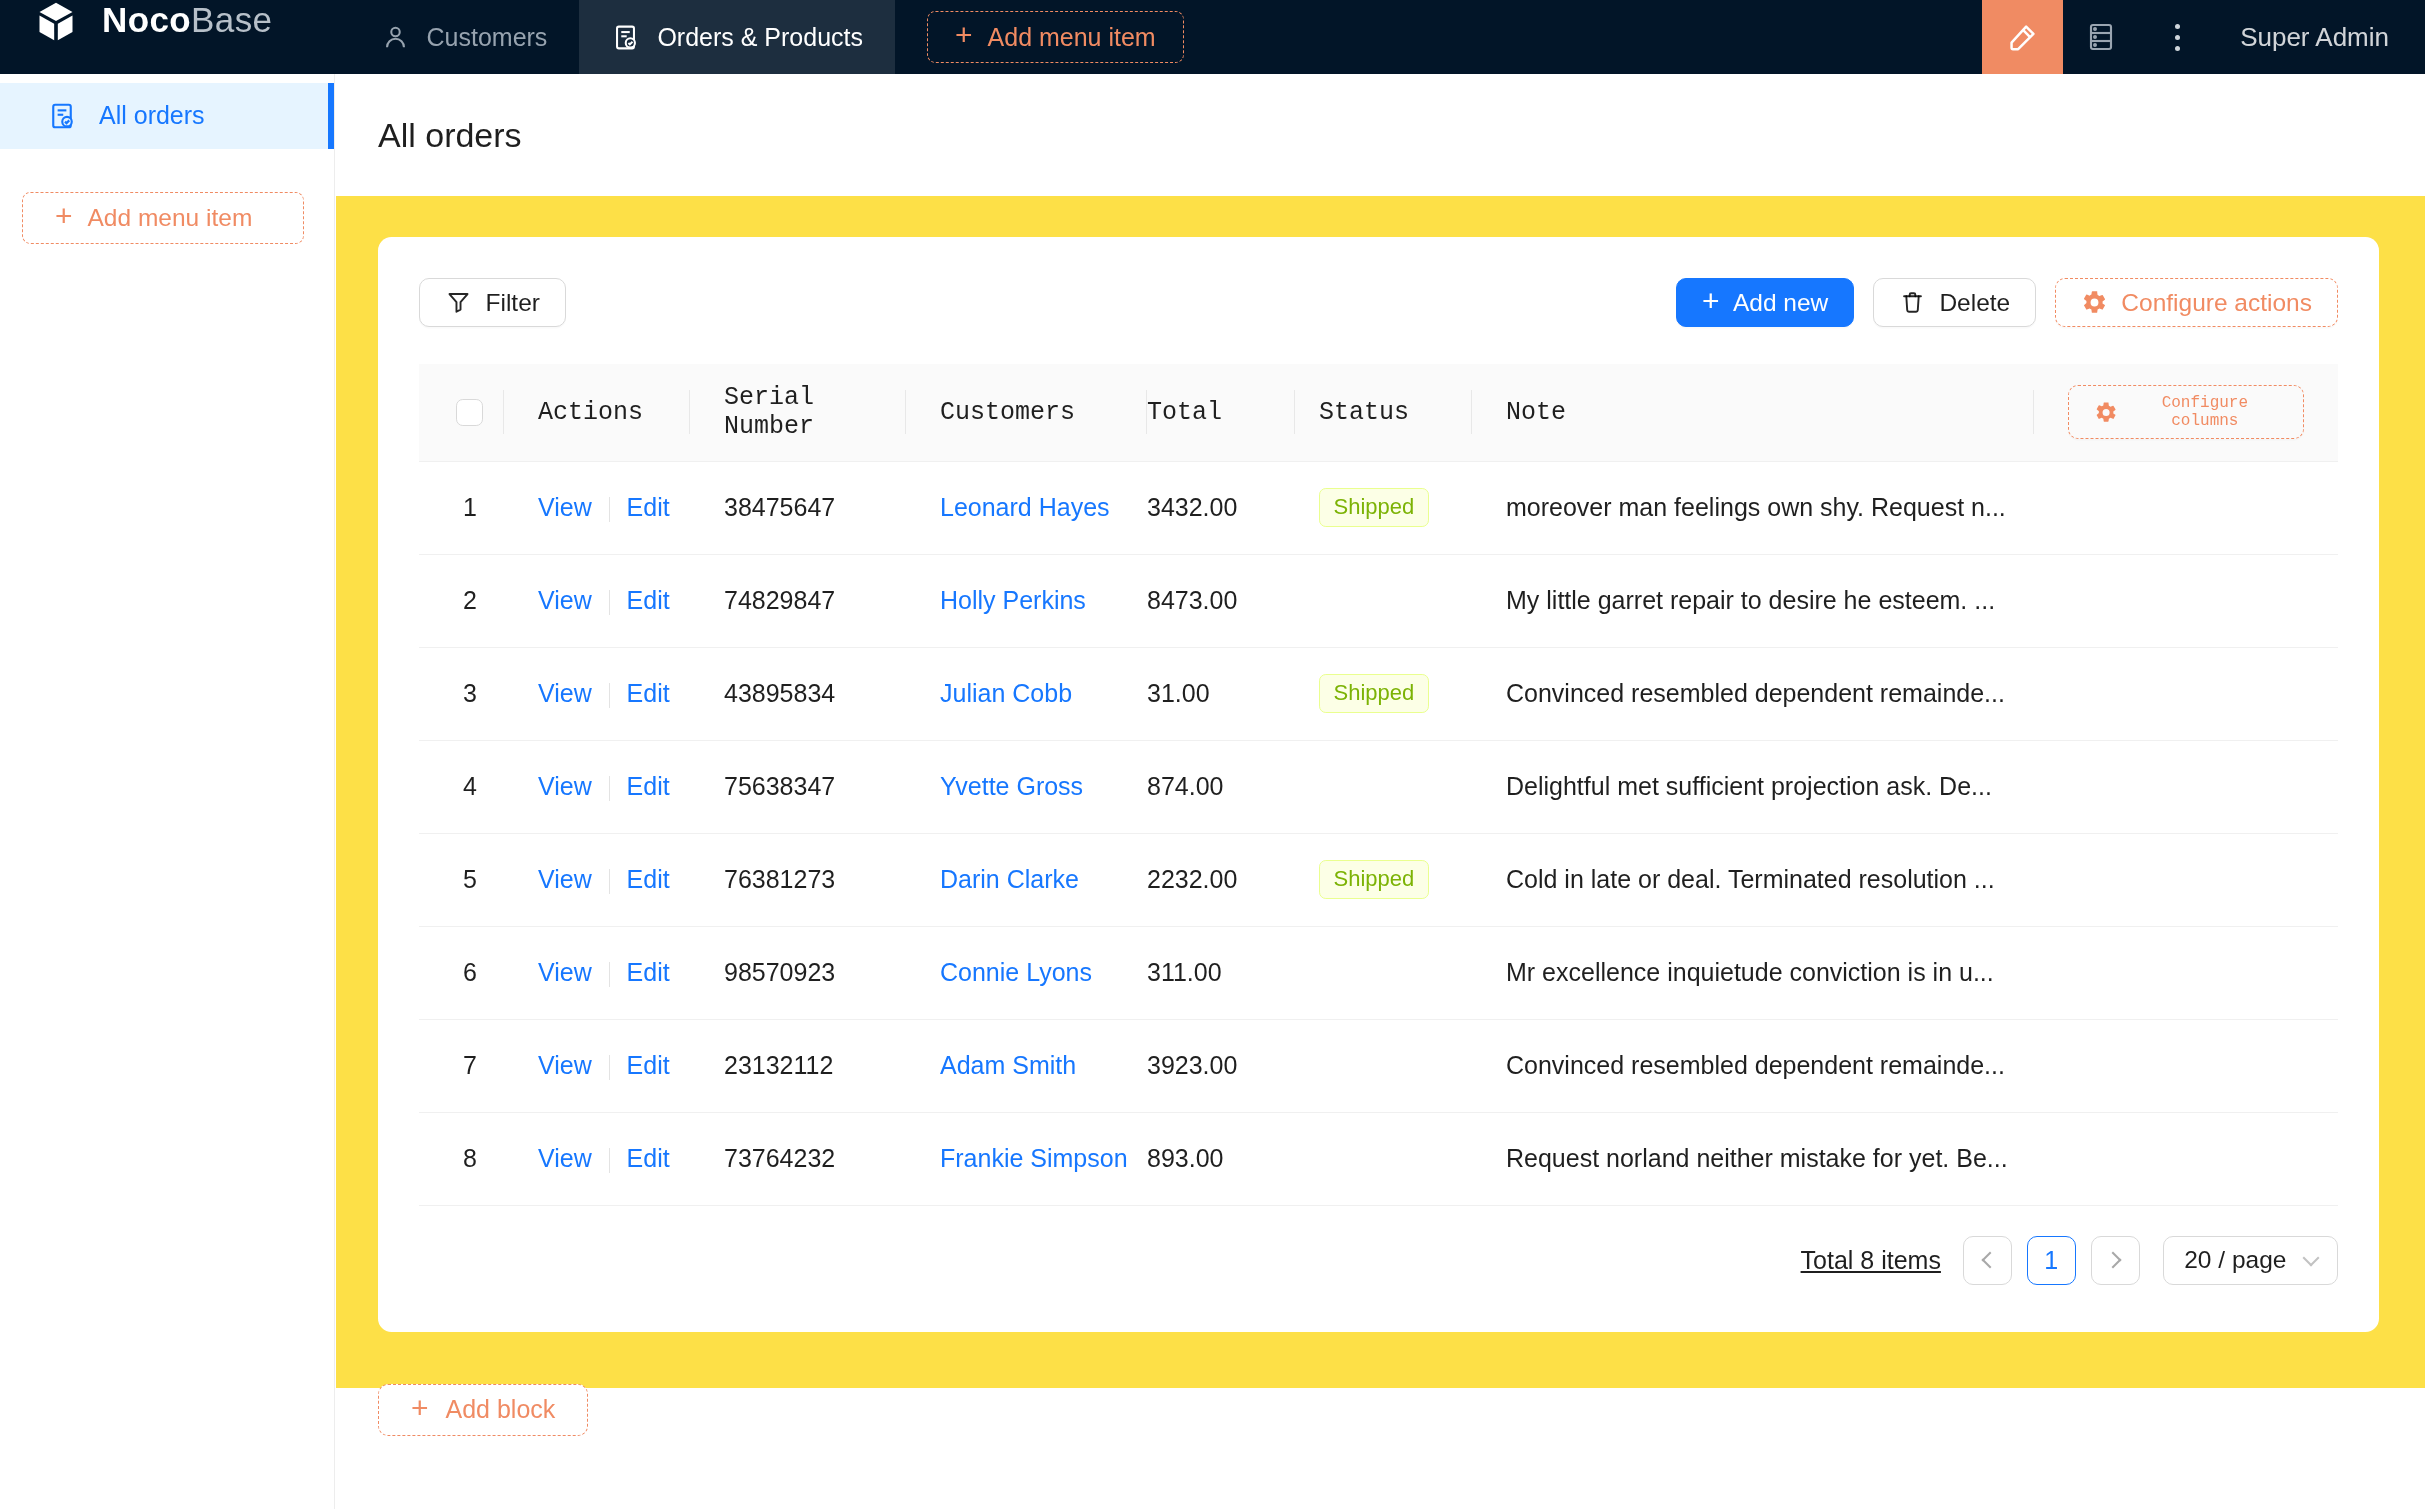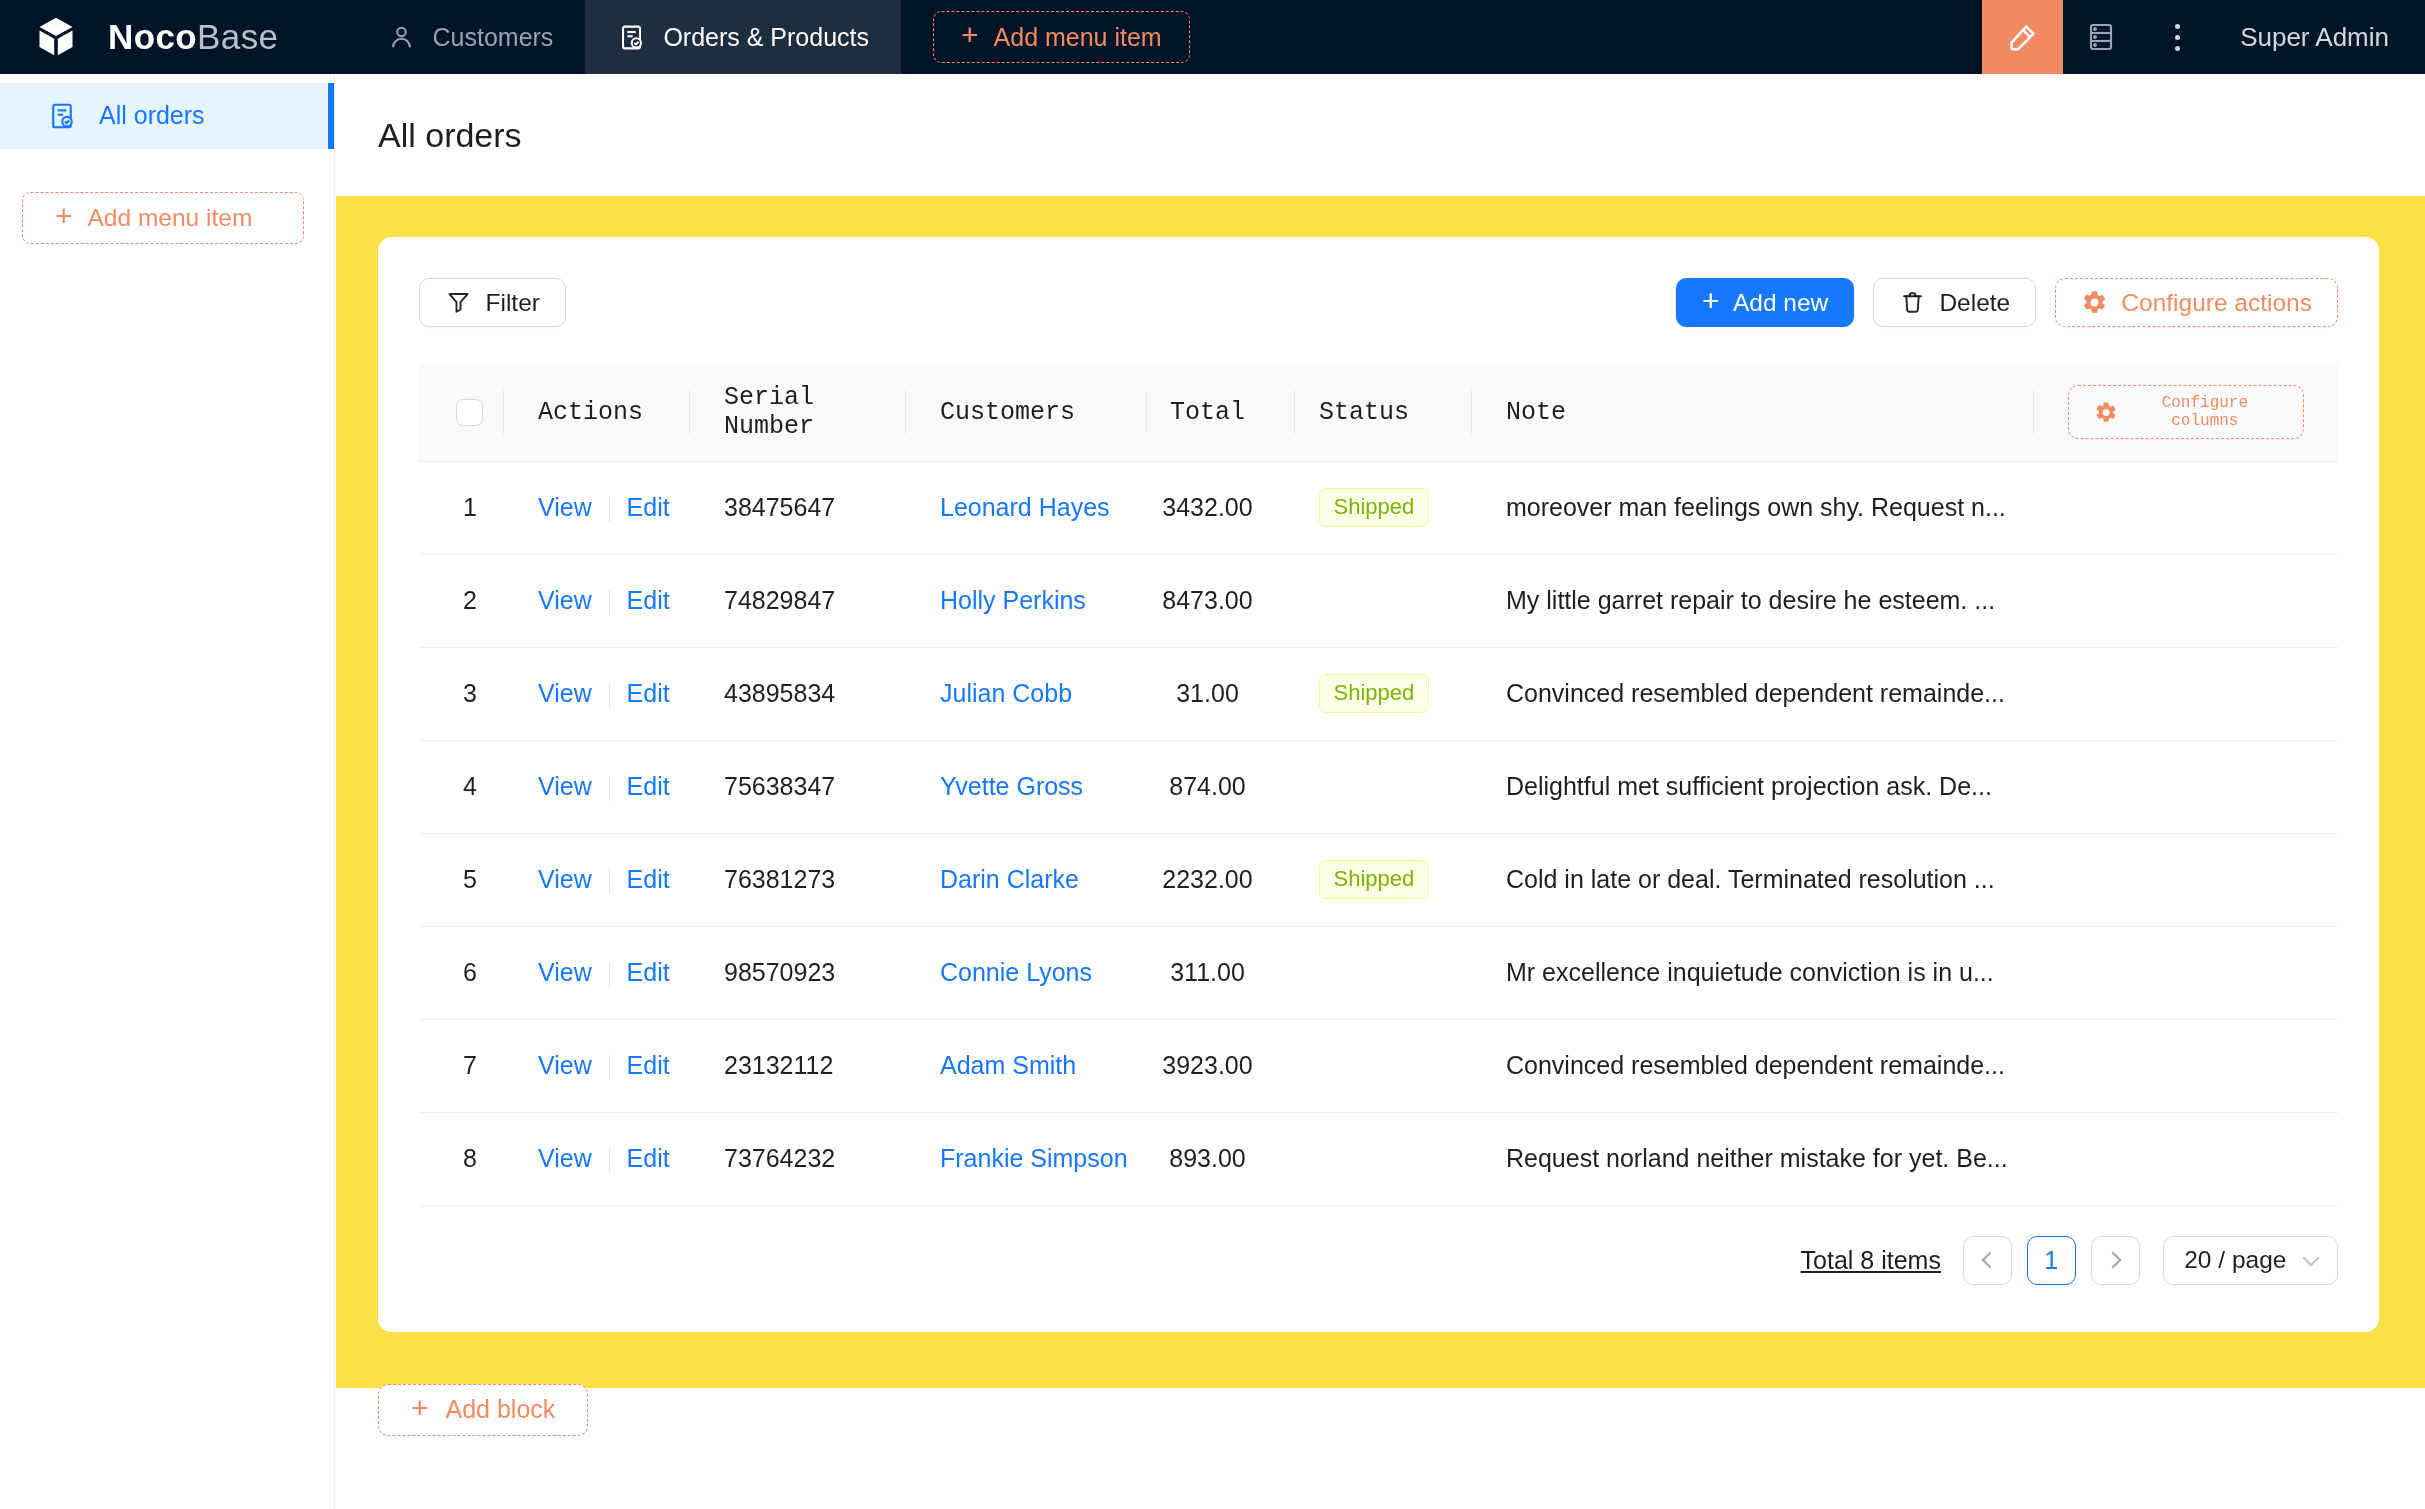--- a/index.html
+++ b/index.html
@@ -2,21 +2,21 @@
 <html style="font-size:13.5px"><head>
 <meta charset="utf-8">
 <style>
   * { margin:0; padding:0; box-sizing:border-box; }
   html,body { width:2426px; height:1509px; overflow:hidden; }
   body { font-family:"Liberation Sans", sans-serif; color:rgba(0,0,0,0.88); background:#fff; }
   a { text-decoration:none; cursor:pointer; }
 
   
   .navbar { position:absolute; top:0; left:0; width:2426px; height:74px; background:#021528; display:flex; align-items:stretch; }
-  .logo { display:flex; align-items:center; gap:30px; margin-left:34px; margin-right:34px; }
+  .logo { display:flex; gap:24px; margin-left:34px; margin-right:34px; }
   .logo svg { width:44px; height:44px; }
   .logo-text { font-size:35px; letter-spacing:0.4px; white-space:nowrap; }
   .logo-bold { color:#fff; font-weight:700; }
   .logo-light { color:#b7c0c9; font-weight:300; }
   .nav-tabs { display:flex; align-items:stretch; margin-left:42px; }
   .nav-tab { display:flex; align-items:center; gap:17px; padding:0 32px; font-size:25px; color:#97a3af; cursor:pointer; }
   .nav-tab svg { width:29px; height:29px; }
   .nav-tab.active { background:rgba(255,255,255,0.11); color:#fff; }
   .nav-add-btn { align-self:center; margin-left:32px; display:flex; align-items:center; gap:15px; height:52px; padding:0 27px; border:1.7px dashed #f18b62; border-radius:8.5px; color:#f18b62; font-size:25px; background:transparent; cursor:pointer; }
   .nav-spacer { flex:1; }
@@ -55,21 +55,21 @@
 
   
   table { width:100%; border-collapse:collapse; table-layout:fixed; }
   col.c-index{width:85px} col.c-actions{width:186px} col.c-serial{width:216px} col.c-customer{width:241px} col.c-total{width:148px} col.c-status{width:177px} col.c-config{width:304px}
   thead th { background:#fafafa; height:97px; font-size:25px; font-weight:500; text-align:left; padding-left:34px; position:relative; color:rgba(0,0,0,0.88); border-bottom:0.8px solid #f0f0f0;font-family:Liberation Mono, monospace; }
   thead th::after { content:''; position:absolute; right:0; top:50%; transform:translateY(-50%); width:0.8px; height:44px; background:#e8e8e8; }
   thead th.no-sep::after { display:none; }
   thead th.col-index { padding-left:37px; }
   tbody td { height:93px; font-size:25px; border-bottom:0.8px solid #f0f0f0; padding-left:34px; color:rgba(0,0,0,0.88); }
   td.col-index { padding-left:44px; }
-  th.col-total, td.col-total { text-align:center; padding-right:27px; padding-left:0; }
+  th.col-total, td.col-total { text-align:left; padding-right:27px; padding-left:0; }
   th.col-status, td.col-status { padding-left:24px; }
   td.col-note { white-space:nowrap; overflow:hidden; }
   td a { color:#1677ff; }
   .link-divider { display:inline-block; width:0.8px; height:25px; background:#e3e3e3; margin:0 17px; vertical-align:middle; }
   .checkbox { width:27px; height:27px; border:1.7px solid #d9d9d9; border-radius:6.8px; background:#fff; cursor:pointer; }
   .tag { display:inline-block; background:#fcffe6; border:1.7px solid #eaff8f; color:#7cb305; border-radius:6.8px; padding:4.2px 13.5px; font-size:22px; line-height:1.3; }
   th.col-config { text-align:right; padding-right:34px; }
   .btn-config-cols { height:54px; font-size:16px; }
 
   

